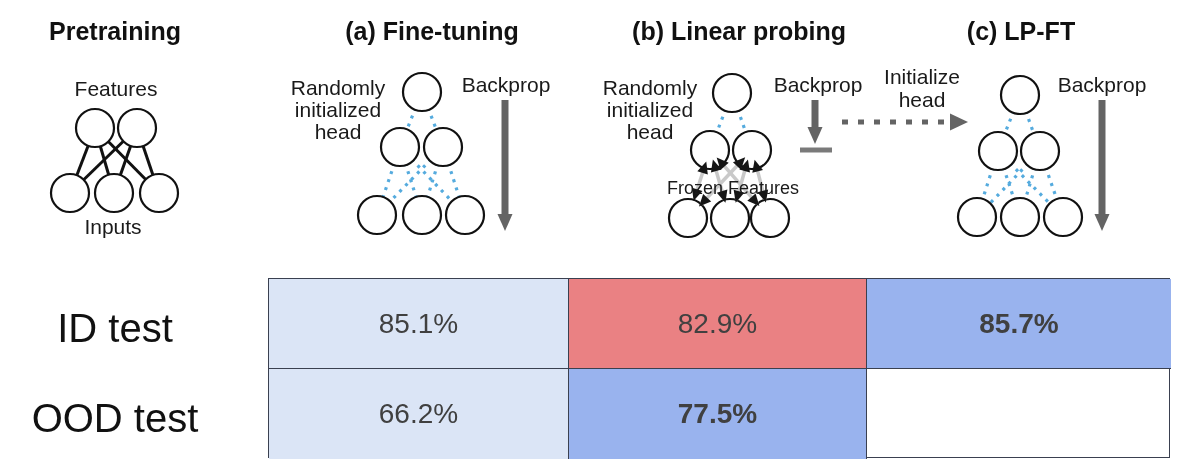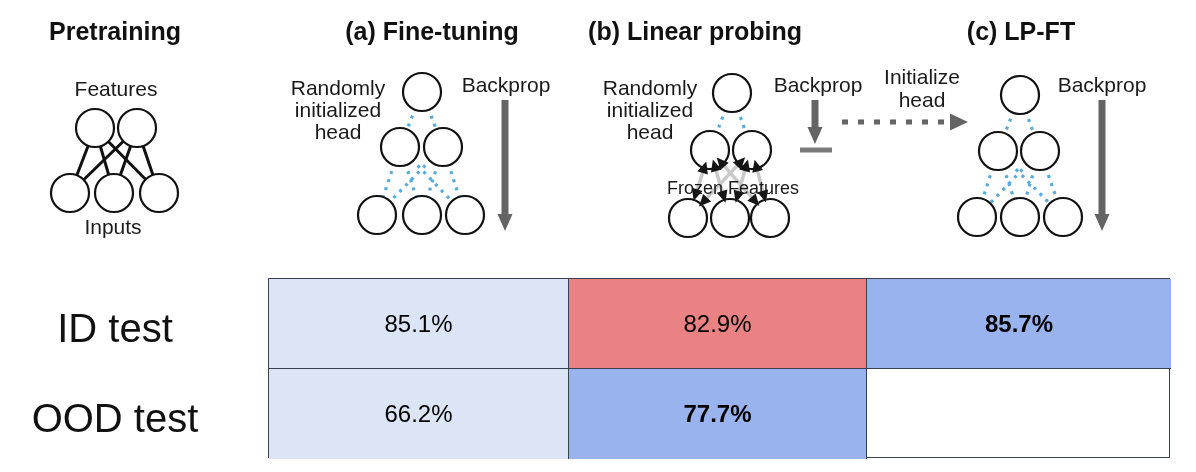--- a/index.html
+++ b/index.html
@@ -8,37 +8,37 @@
   .col-title{position:absolute;top:17px;transform:translateX(-50%);font-size:25px;font-weight:700;
              white-space:nowrap;color:#111;}
   .diagram-svg{position:absolute;left:0;top:0;}
   .diagram-svg text{font-family:"Liberation Sans", sans-serif;fill:#1a1a1a;font-size:21px;}
   .diagram-svg text.frozen{font-size:18px;}
   .row-label{position:absolute;width:200px;transform:translateX(-50%);text-align:center;
              font-size:40px;color:#111;white-space:nowrap;}
   .results-table{position:absolute;left:268px;top:278px;width:902px;height:180px;
                  display:grid;grid-template-columns:300px 298px 304px;grid-template-rows:90px 90px;
                  border:1.6px solid #3a4050;box-sizing:border-box;}
-  .cell{display:flex;align-items:center;justify-content:center;font-size:24px;color:#000000;
+  .cell{display:flex;align-items:center;justify-content:center;font-size:28px;color:#404040;
         border-right:1.4px solid #3a4050;border-bottom:1.4px solid #3a4050;box-sizing:border-box;}
   .cell:nth-child(3n){border-right:none;}
   .cell.last-row{border-bottom:none;}
   .bg-light{background:#dbe5f6;}
   .bg-weak{background:#ea8183;text-align:center;}
   .bg-best{background:#99b3ee;}
   .cell.best{font-weight:700;}
 </style>
 </head>
 <body>
 
 <div class="canvas">
 
   <div class="col-title" style="left:115px;">Pretraining</div>
   <div class="col-title" style="left:432px;">(a) Fine-tuning</div>
-  <div class="col-title" style="left:695px;">(b) Linear probing</div>
+  <div class="col-title" style="left:739px;">(b) Linear probing</div>
   <div class="col-title" style="left:1021px;">(c) LP-FT</div>
 
   <svg class="diagram-svg" width="1196" height="262" viewBox="0 0 1196 262">
     <defs>
       <marker id="arrowGray" markerUnits="userSpaceOnUse" markerWidth="20" markerHeight="20" refX="4" refY="9" orient="auto">
         <path d="M0,1.5 L17,9 L0,16.5 Z" fill="#646464"></path>
       </marker>
       <marker id="blkEnd" markerUnits="userSpaceOnUse" markerWidth="14" markerHeight="14" refX="10" refY="7" orient="auto">
         <path d="M1,1.5 L13,7 L1,12.5 Z" fill="#151515"></path>
       </marker>
@@ -145,16 +145,16 @@
   </svg>
 
   <div class="row-label" style="left:115px;top:306px;">ID test</div>
   <div class="row-label" style="left:115px;top:396px;">OOD test</div>
 
   <div class="results-table">
     <div class="cell bg-light">85.1%</div>
     <div class="cell bg-weak">82.9%</div>
     <div class="cell bg-best best">85.7%</div>
     <div class="cell bg-light last-row">66.2%</div>
-    <div class="cell bg-best best last-row">77.7%</div>
+    <div class="cell bg-best best last-row">77.5%</div>
   </div>
 
 </div>
 
 </body></html>

